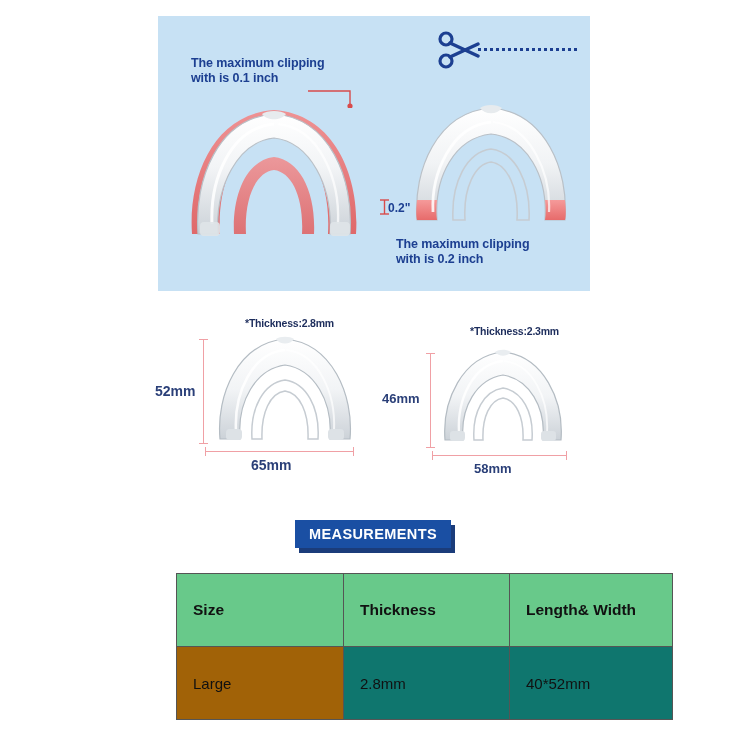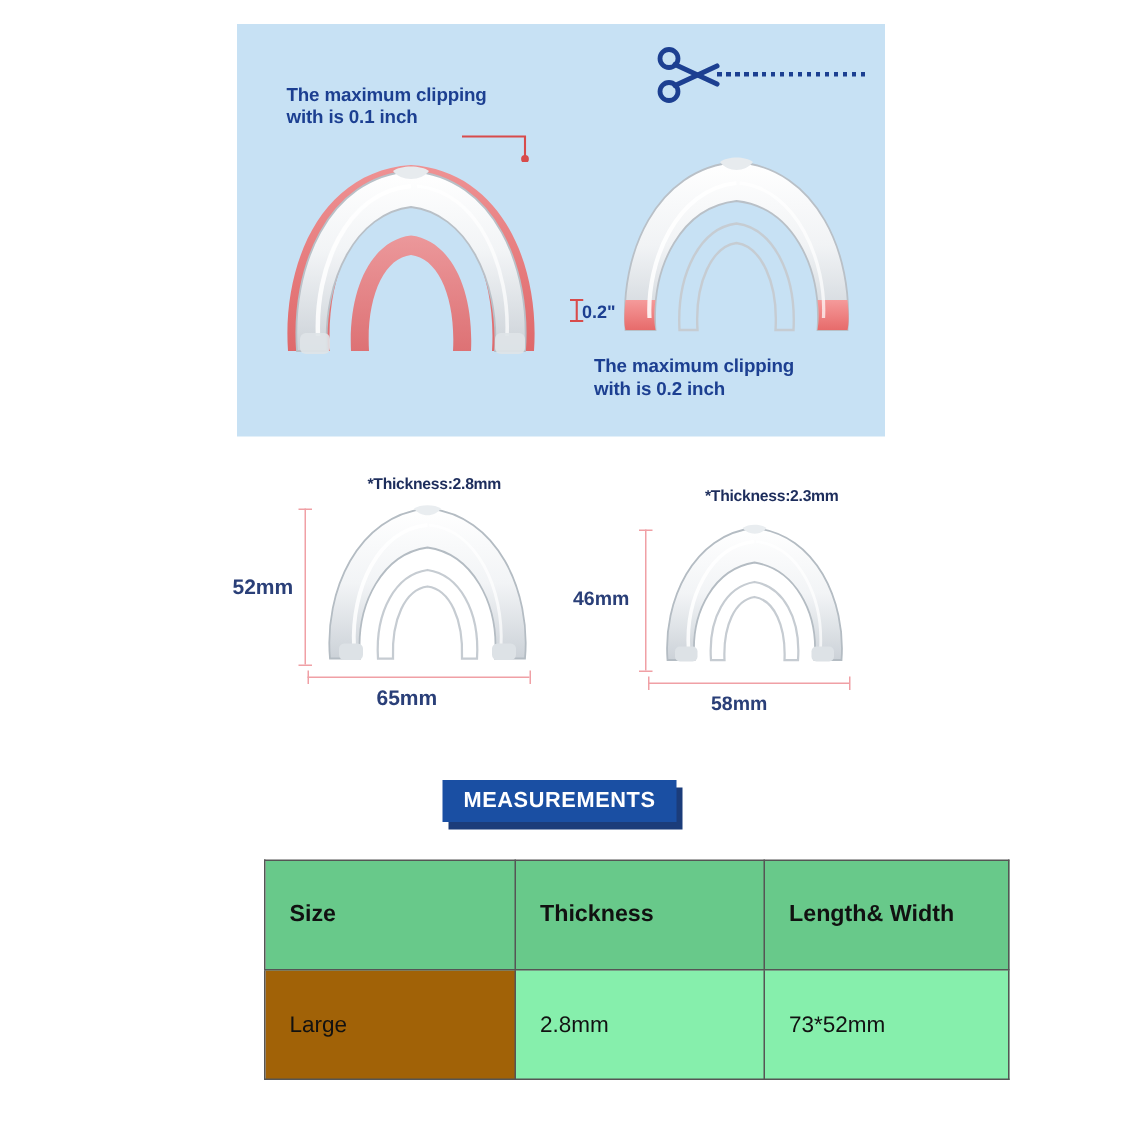--- a/index.html
+++ b/index.html
@@ -162,21 +162,21 @@
     font-size: 15px;
     color: #111111;
     height: 40px;
     padding: 16px;
   }
   td.col-size   { width: 134px; }
   td.col-thick  { width: 133px; }
   td.col-lw     { width: 130px; }
   tr.head td    { background: #68c98a; font-weight: bold; font-size: 15.5px; }
   td.green      { background: #a16207; font-weight: normal; }
-  td.white      { background: #86efac; }
+  td.white      { background: #0f766e; }
 </style>
 </head>
 <body>
 
 <div class="blue-panel">
 
   <div class="scissors-wrap">
     <svg width="42" height="40" viewBox="0 0 42 40">
       <circle cx="8" cy="9" r="6" fill="none" stroke="#1c3f91" stroke-width="3.2"></circle>
       <circle cx="8" cy="31" r="6" fill="none" stroke="#1c3f91" stroke-width="3.2"></circle>
@@ -334,17 +334,17 @@
   <table class="meas">
     <tbody>
       <tr class="head">
         <td class="col-size">Size</td>
         <td class="col-thick">Thickness</td>
         <td class="col-lw">Length&amp; Width</td>
       </tr>
       <tr>
         <td class="col-size green">Large</td>
         <td class="col-thick white">2.8mm</td>
-        <td class="col-lw white">73*52mm</td>
+        <td class="col-lw white">40*52mm</td>
       </tr>
     </tbody>
   </table>
 </div>
 
 </body></html>

